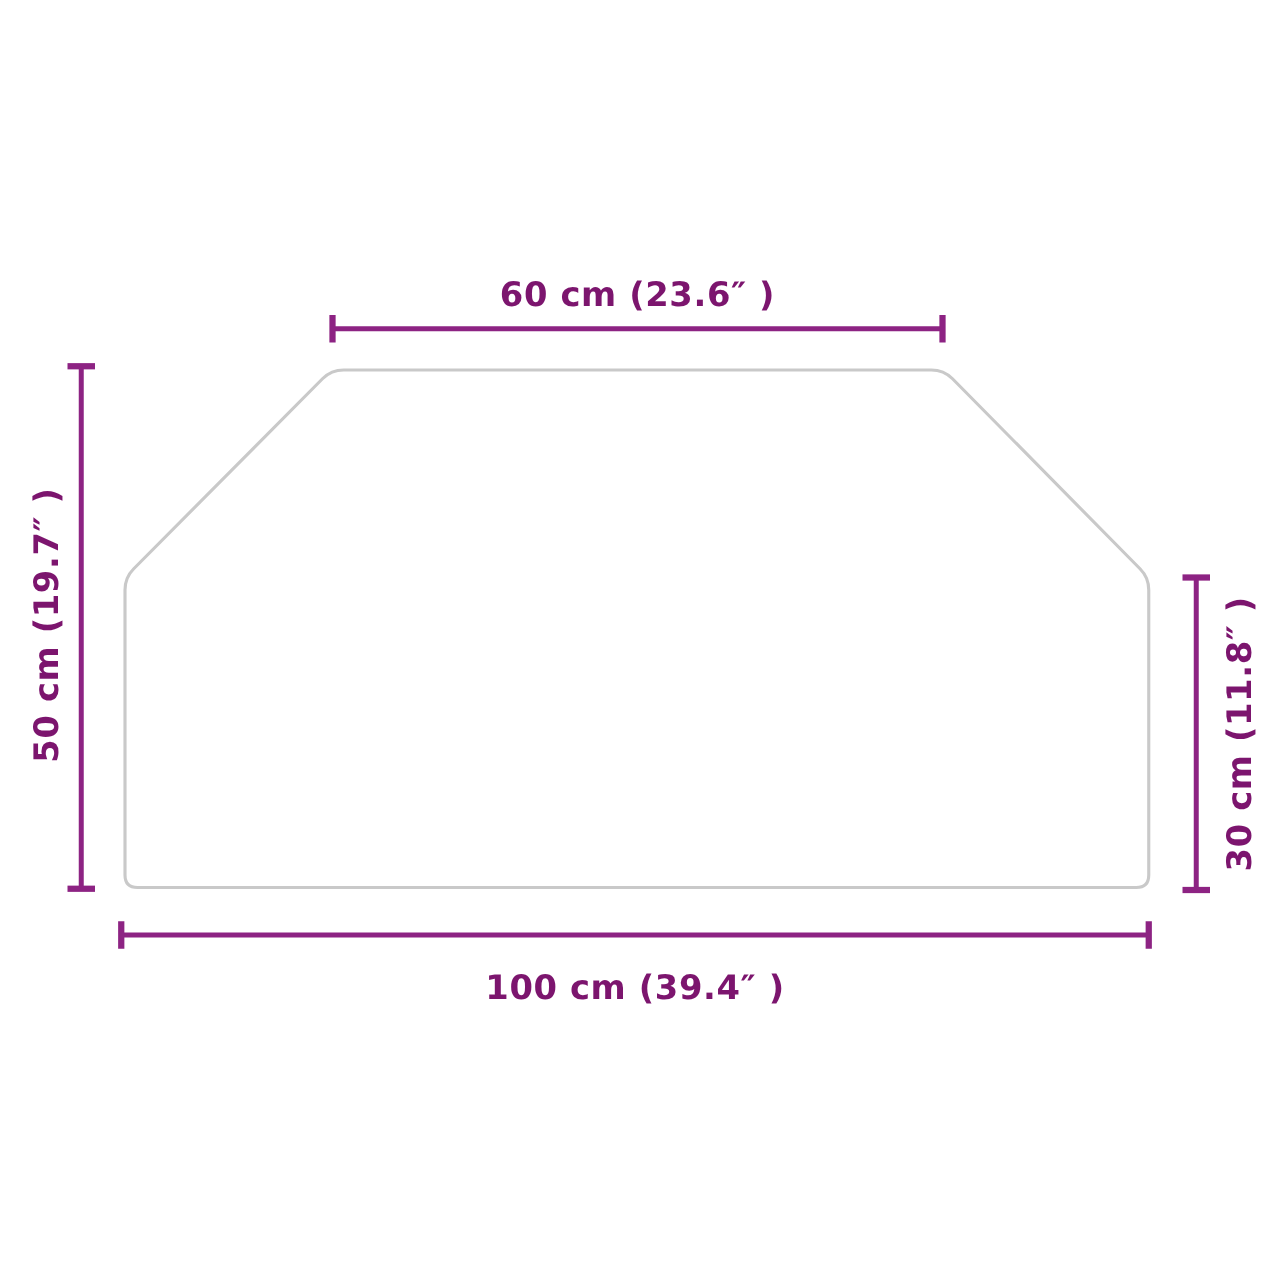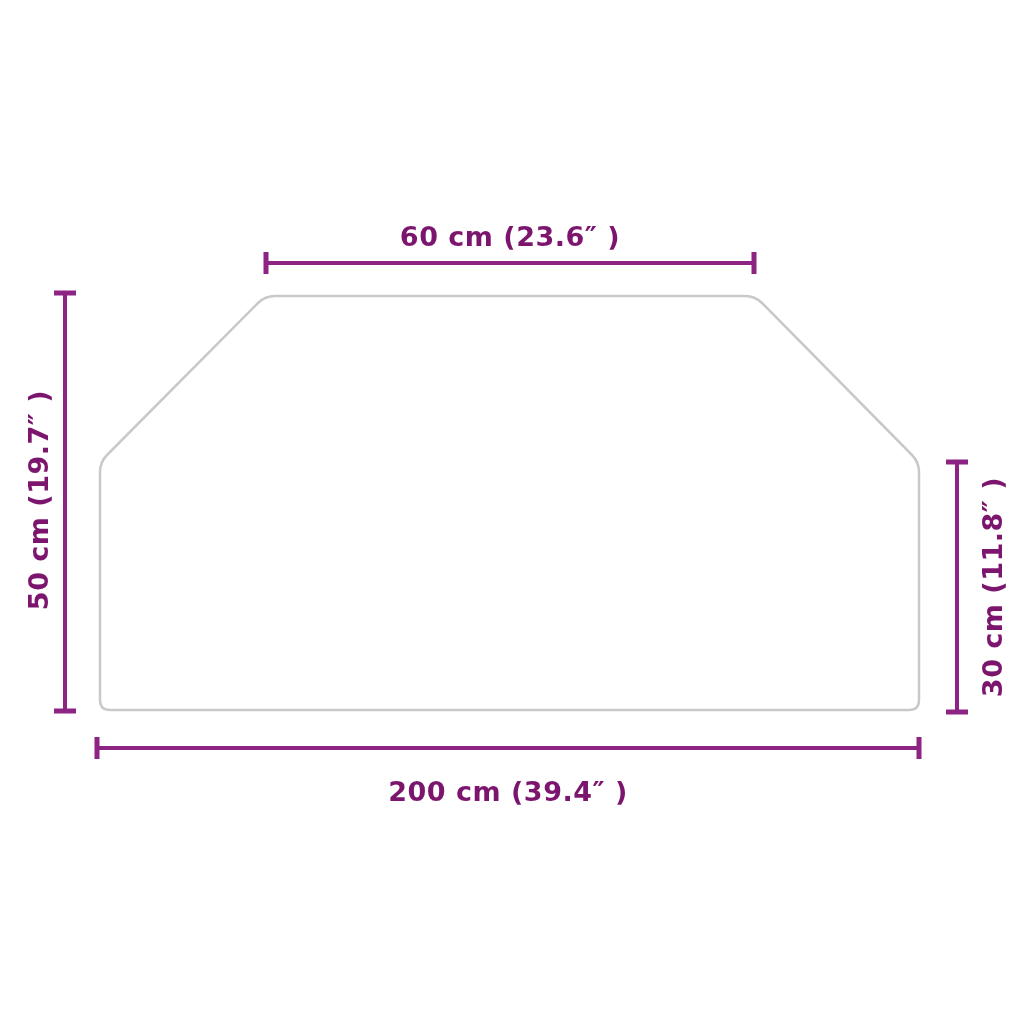--- a/index.html
+++ b/index.html
@@ -67,19 +67,19 @@
 
     <g stroke-width="4" stroke="#8d2383">
       <line x1="957" y1="462" x2="957" y2="712"></line>
       <line x1="946" y1="462" x2="968" y2="462" stroke-width="5"></line>
       <line x1="946" y1="712" x2="968" y2="712" stroke-width="5"></line>
     </g>
   </svg>
 
   <div class="dim-label" style="left:510px; top:236px;">60 cm (23.6″ )</div>
 
-  <div class="dim-label" style="left:508px; top:791px;">200 cm (39.4″ )</div>
+  <div class="dim-label" style="left:508px; top:791px;">100 cm (39.4″ )</div>
 
   <div class="dim-label rot" style="left:38px; top:500px;">50 cm (19.7″ )</div>
 
   <div class="dim-label rot" style="left:992px; top:587px;">30 cm (11.8″ )</div>
 
 </div>
 
 </body></html>

